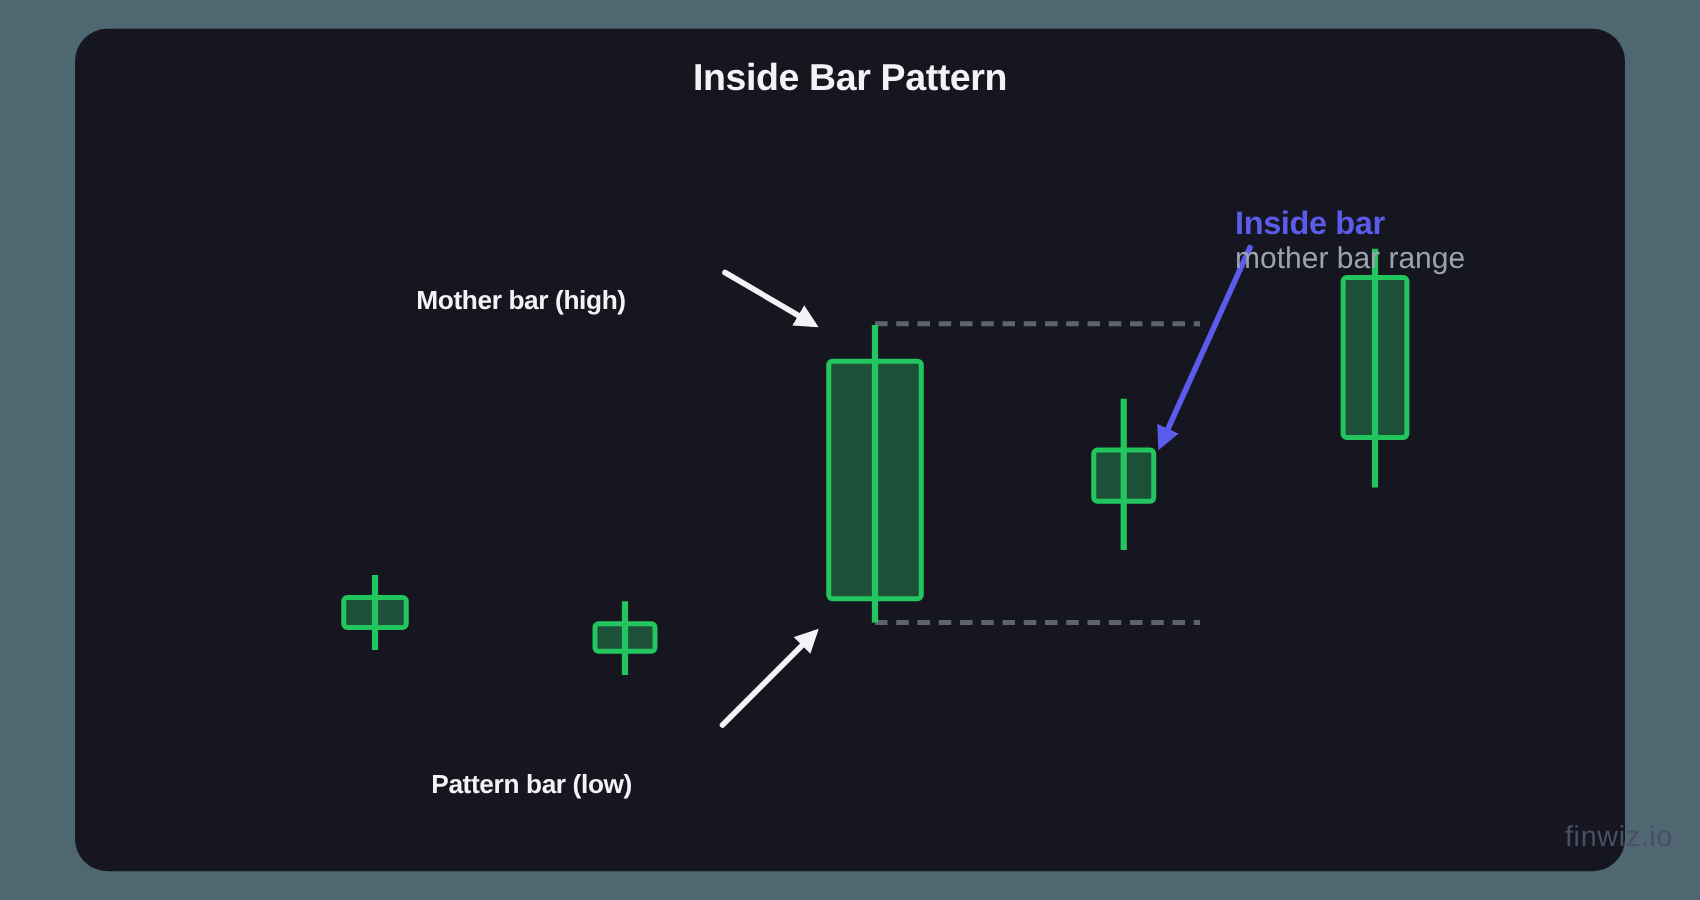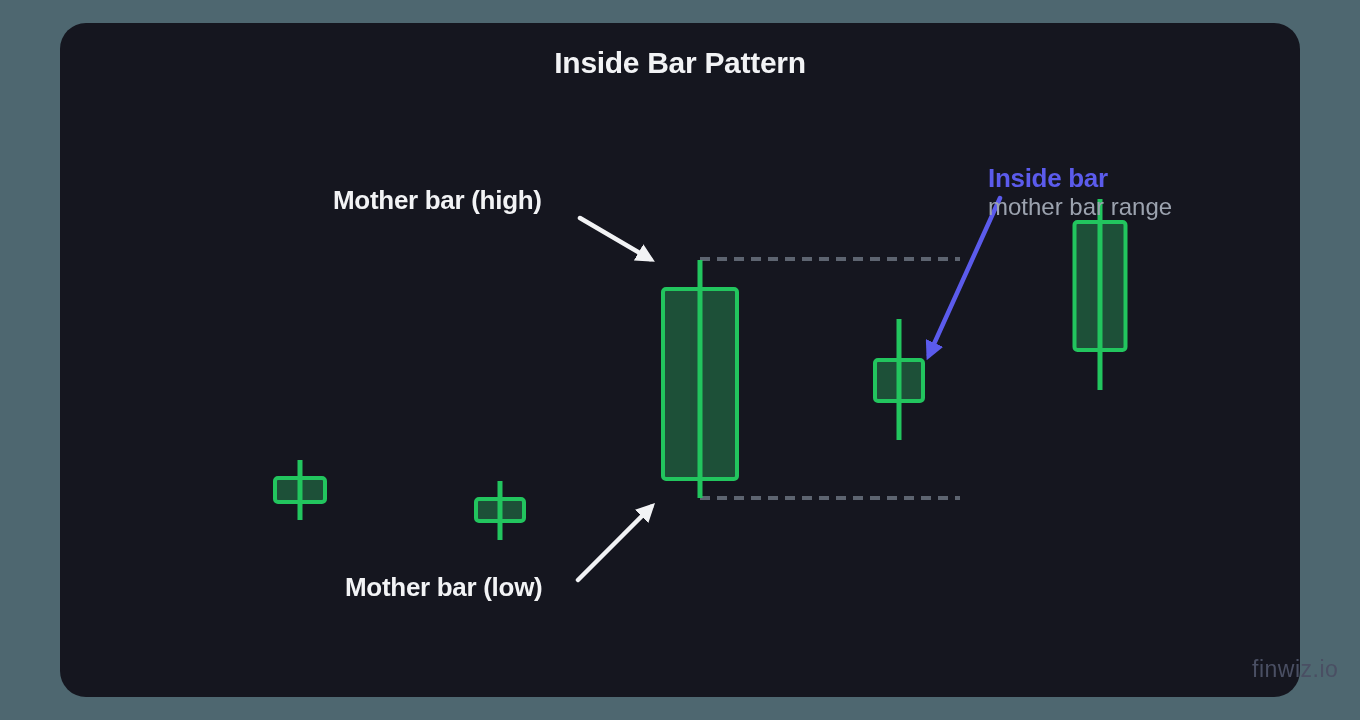--- a/index.html
+++ b/index.html
@@ -13,22 +13,22 @@
     position: absolute; left: 60px; top: 23px; width: 1240px; height: 674px;
     background: var(--card-bg, #15161F); border-radius: 26px;
   }
   .title {
     position: absolute; left: 60px; top: 46px; width: 1240px; margin: 0;
     text-align: center; font-size: 30px; font-weight: bold; letter-spacing: -0.3px;
     color: var(--label-white, #F2F3F5);
   }
   svg.overlay { position: absolute; left: 0; top: 0; width: 1360px; height: 720px; }
   .label {
-    position: absolute; font-size: 26px; font-weight: bold; letter-spacing: -0.3px;
-    color: var(--label-white, #F2F3F5); white-space: nowrap;
+    position: absolute; font-size: 21px; font-weight: bold; letter-spacing: -0.3px;
+    color: var(--label-white, #F2F3F5); white-space: nowrap; margin-top: 44px;
   }
   .label-high { left: 333px; top: 185px; }
   .label-low  { left: 345px; top: 572px; }
   .inside-block { position: absolute; left: 988px; top: 163px; white-space: nowrap; }
   .inside-title {
     font-size: 26px; font-weight: bold; letter-spacing: -0.3px;
     color: var(--blue-accent, #5B5BEC); line-height: 30px;
   }
   .inside-desc {
     font-size: 24px; color: var(--label-gray, #9CA3AF); line-height: 28px;
@@ -78,21 +78,21 @@
         <rect x="1074.5" y="222" width="51" height="128" rx="3" fill="#1D5038" stroke="#22C55E" stroke-width="4"></rect>
         <line x1="1100" y1="199" x2="1100" y2="390" stroke="#22C55E" stroke-width="5"></line>
       </g>
       <line x1="580" y1="218" x2="650" y2="259" stroke="#F2F3F5" stroke-width="4.5" stroke-linecap="round" marker-end="url(#arrow-white)"></line>
       <line x1="578" y1="580" x2="651" y2="507" stroke="#F2F3F5" stroke-width="4.5" stroke-linecap="round" marker-end="url(#arrow-white)"></line>
       <line x1="1000" y1="198" x2="929" y2="355" stroke="#5B5BEC" stroke-width="4.5" stroke-linecap="round" marker-end="url(#arrow-blue)"></line>
     </svg>
 
   <div class="label label-high">Mother bar (high)</div>
 
-  <div class="label label-low">Mother bar (low)</div>
+  <div class="label label-low">Pattern bar (low)</div>
 
   <div class="inside-block">
     <div class="inside-title">Inside bar</div>
     <div class="inside-desc">mother bar range</div>
   </div>
 
   <div class="watermark">finwiz.io</div>
 </div>
 
 </body></html>

